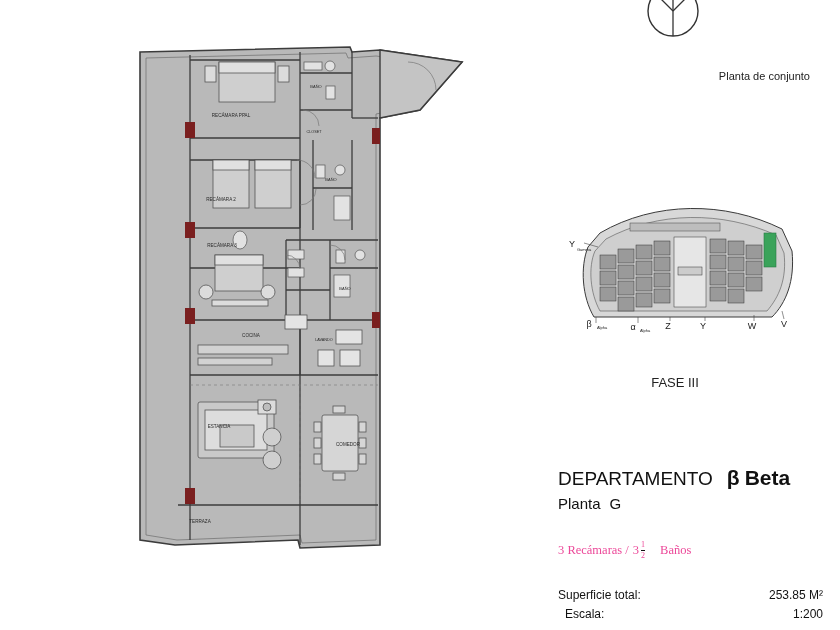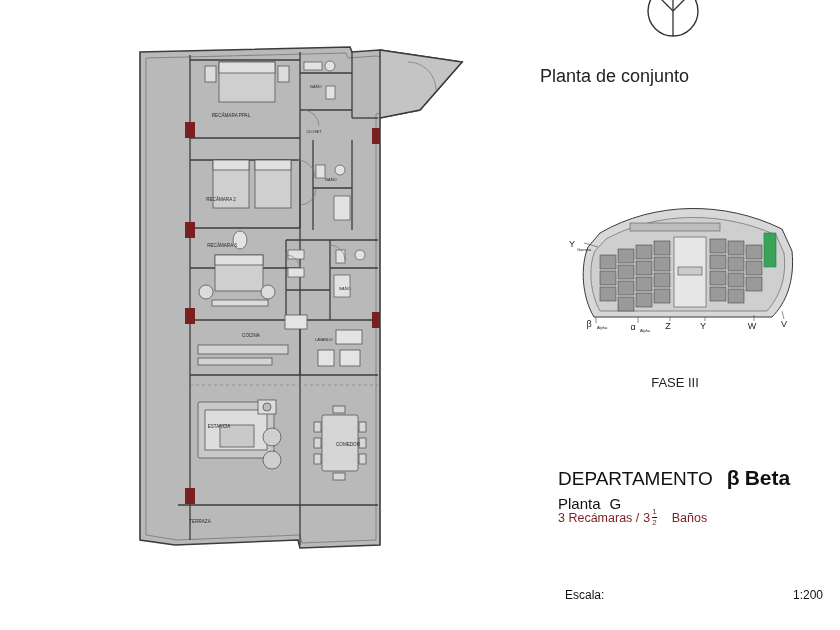--- a/index.html
+++ b/index.html
@@ -34,22 +34,22 @@
   #compass-wrap {
     position: absolute;
     left: 100px; top: -22px;
     width: 66px; height: 66px;
   }
 
   #view-title {
     position: absolute;
     left: 0; top: 68px;
     width: 270px;
-    text-align: left;
-    font-size: 18px;
+    text-align: right;
+    font-size: 11px;
     line-height: 17px;
     color: #222;
   }
 
   #keyplan-wrap {
     position: absolute;
     left: 20px; top: 185px;
     width: 240px; height: 165px;
   }
 
@@ -83,26 +83,27 @@
   #level-line {
     position: absolute;
     left: 18px; top: 495px;
     font-size: 15px;
     color: #111;
   }
   #level-line .lvl-val { margin-left: 9px; }
 
   #rooms-line {
     position: absolute;
-    left: 18px; top: 508px;
+    left: 18px; top: 541px;
     font-size: 12.5px;
-    color: #7f1d1d;
+    color: #ec4899;
     display: flex;
     align-items: center;
     white-space: nowrap;
+    font-family: Liberation Serif, serif;
   }
   .frac {
     display: inline-flex;
     flex-direction: column;
     align-items: center;
     justify-content: center;
     font-size: 8px;
     line-height: 8px;
     margin: 0 2px;
     vertical-align: middle;
@@ -389,19 +390,23 @@
     <span>3 Recámaras /</span>
     <span style="margin-left:4px">3</span>
     <span class="frac">
       <span class="num">1</span>
       <span class="den">2</span>
     </span>
     <span style="margin-left:13px">Baños</span>
   </div>
 
   <div id="totals">
+    <div class="total-row">
+      <span class="t-label">Superficie total:</span>
+      <span class="t-val">253.85 M²</span>
+    </div>
     <div class="total-row indent">
       <span class="t-label">Escala:</span>
       <span class="t-val">1:200</span>
     </div>
   </div>
 
 </div>
 
 </body></html>

